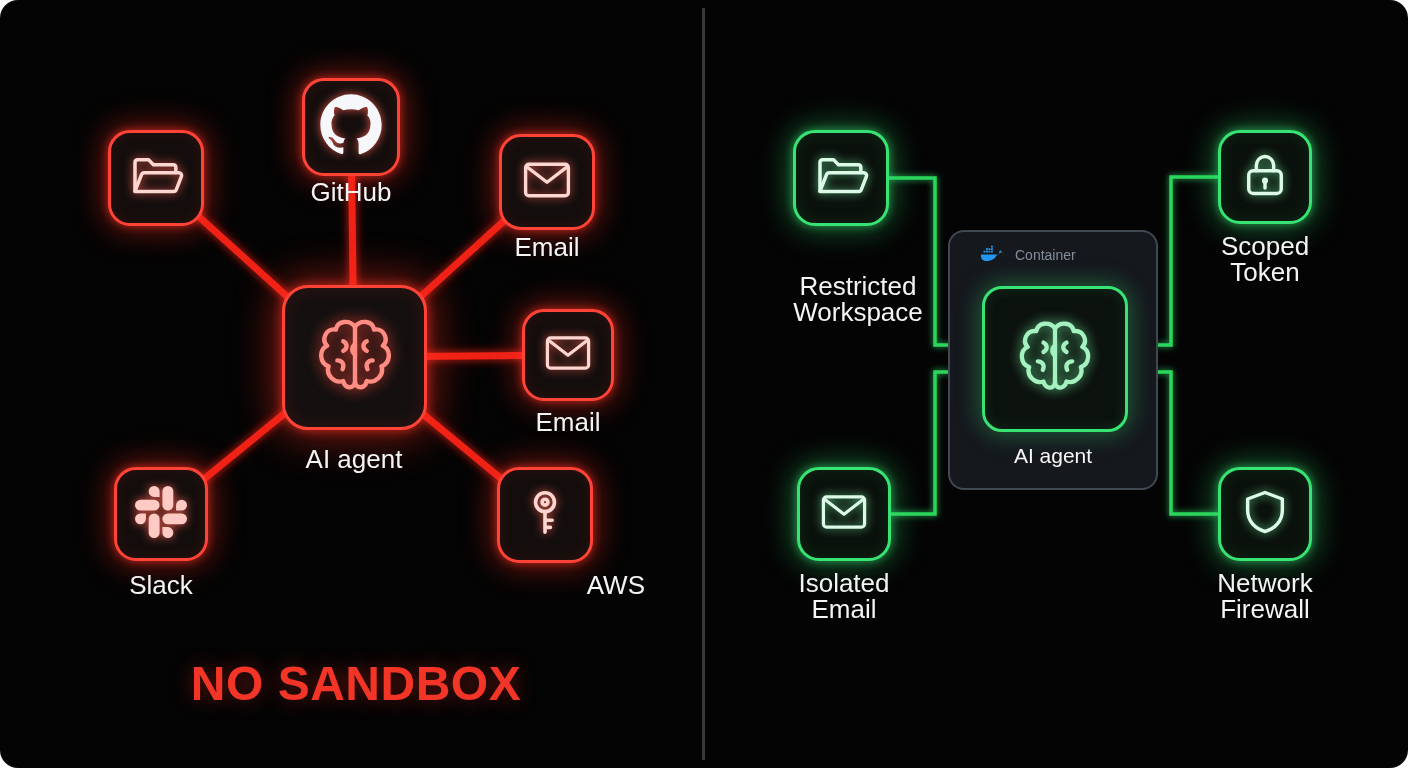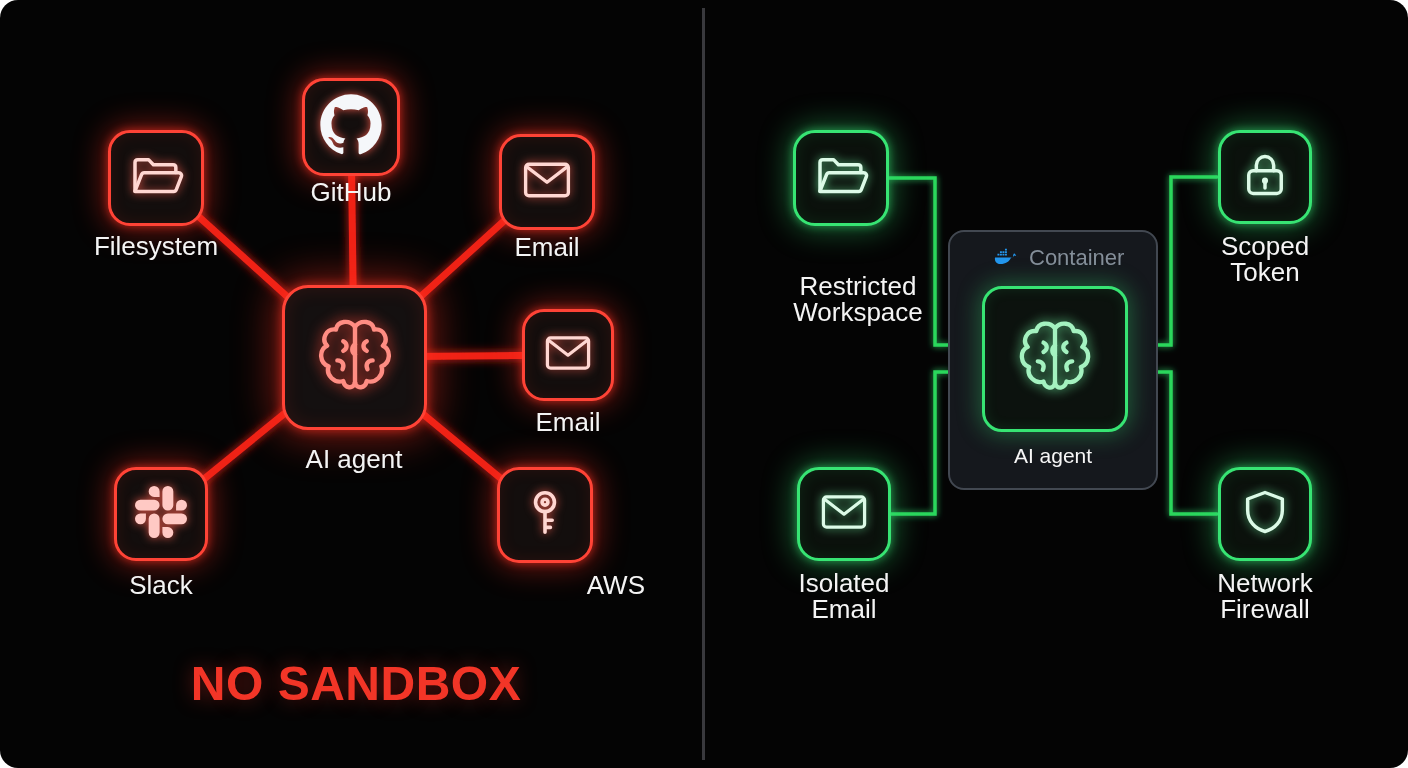--- a/index.html
+++ b/index.html
@@ -38,21 +38,21 @@
   .label { position:absolute; color:#f4f4f4; font-size:26px; line-height:26px; text-align:center; }
 
   .title { position:absolute; top:656px; width:100%; text-align:center; font-size:48px; font-weight:800; letter-spacing:.5px;padding-left:8px; }
   .title-red   { color:#f23527; text-shadow:0 0 20px rgba(242,53,39,.4); }
   .title-green { color:#23d94f; text-shadow:0 0 20px rgba(35,217,79,.4); }
 
   .container-box {
     position:absolute; left:244px; top:230px; width:210px; height:260px;
     background:#15181d; border:2px solid #424851; border-radius:16px;
   }
-  .container-header { display:flex; align-items:center; gap:9px; padding:13px 0 0 30px; color:#848e99; font-size:22px;margin-left:14px; }
+  .container-header { display:flex; align-items:center; gap:9px; padding:13px 0 0 30px; color:#848e99; font-size:14px; }
   .agent-green {
     position:absolute; left:32px; top:54px; width:146px; height:146px; border-radius:20px;
     background:#0c120e; border:3px solid #37e473; color:#a4f2c0;
     box-shadow:0 0 22px 3px rgba(52,222,112,.35), inset 0 0 14px rgba(52,222,112,.12);
     display:flex; align-items:center; justify-content:center;
   }
   .agent-green svg { filter: drop-shadow(0 0 6px rgba(110,240,160,.85)); }
   .agent-green-label { position:absolute; left:0; top:212px; width:100%; text-align:center; color:#f6f6f6; font-size:21px; }
 </style>
 </head>
@@ -79,21 +79,20 @@
     </svg>
 
     <div class="node node-red" style="left:108px; top:130px; width:96px; height:96px;">
       <span>
         <svg width="56" height="56" viewBox="0 0 24 24" fill="none" stroke="currentColor" stroke-width="1.5" stroke-linejoin="round" stroke-linecap="round">
           <path d="M3 18.5V6.2C3 5.5 3.5 5 4.2 5h4.6l2.1 2.2h8.4c.7 0 1.2.5 1.2 1.2v2.1"></path>
           <path d="M3 18.5l2.8-7.1c.2-.5.6-.8 1.1-.8h14.9c.8 0 1.4.8 1.1 1.6l-2.2 5.6c-.2.5-.6.8-1.1.8H3z"></path>
         </svg>
       </span>
     </div>
-    <div class="label" style="left:56px; top:233px; width:200px;">Filesystem</div>
 
     <div class="node node-red" style="left:302px; top:78px; width:98px; height:98px;">
       <span>
         <svg width="64" height="64" viewBox="0 0 24 24" fill="#f5f7fa">
           <path d="M12 .5C5.65.5.5 5.65.5 12c0 5.08 3.29 9.39 7.86 10.91.58.11.79-.25.79-.56 0-.27-.01-1-.02-1.96-3.2.69-3.87-1.54-3.87-1.54-.52-1.33-1.28-1.68-1.28-1.68-1.04-.71.08-.7.08-.7 1.15.08 1.76 1.18 1.76 1.18 1.03 1.76 2.69 1.25 3.35.96.1-.74.4-1.25.73-1.54-2.55-.29-5.23-1.28-5.23-5.68 0-1.26.45-2.28 1.18-3.09-.12-.29-.51-1.46.11-3.04 0 0 .96-.31 3.16 1.18.92-.26 1.9-.38 2.88-.39.98.01 1.96.13 2.88.39 2.19-1.49 3.15-1.18 3.15-1.18.63 1.58.23 2.75.12 3.04.74.8 1.18 1.83 1.18 3.09 0 4.42-2.69 5.39-5.25 5.67.41.36.78 1.06.78 2.14 0 1.54-.01 2.79-.01 3.17 0 .31.21.67.8.56A11.52 11.52 0 0 0 23.5 12C23.5 5.65 18.35.5 12 .5z"></path>
         </svg>
       </span>
     </div>
     <div class="label" style="left:251px; top:179px; width:200px;">GitHub</div>
 

